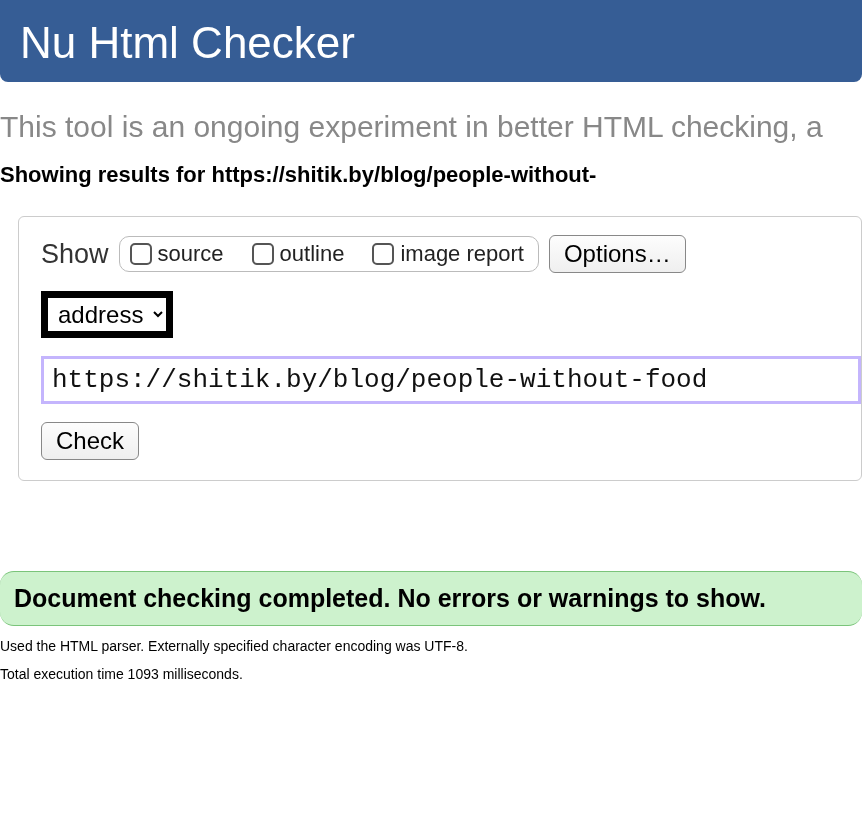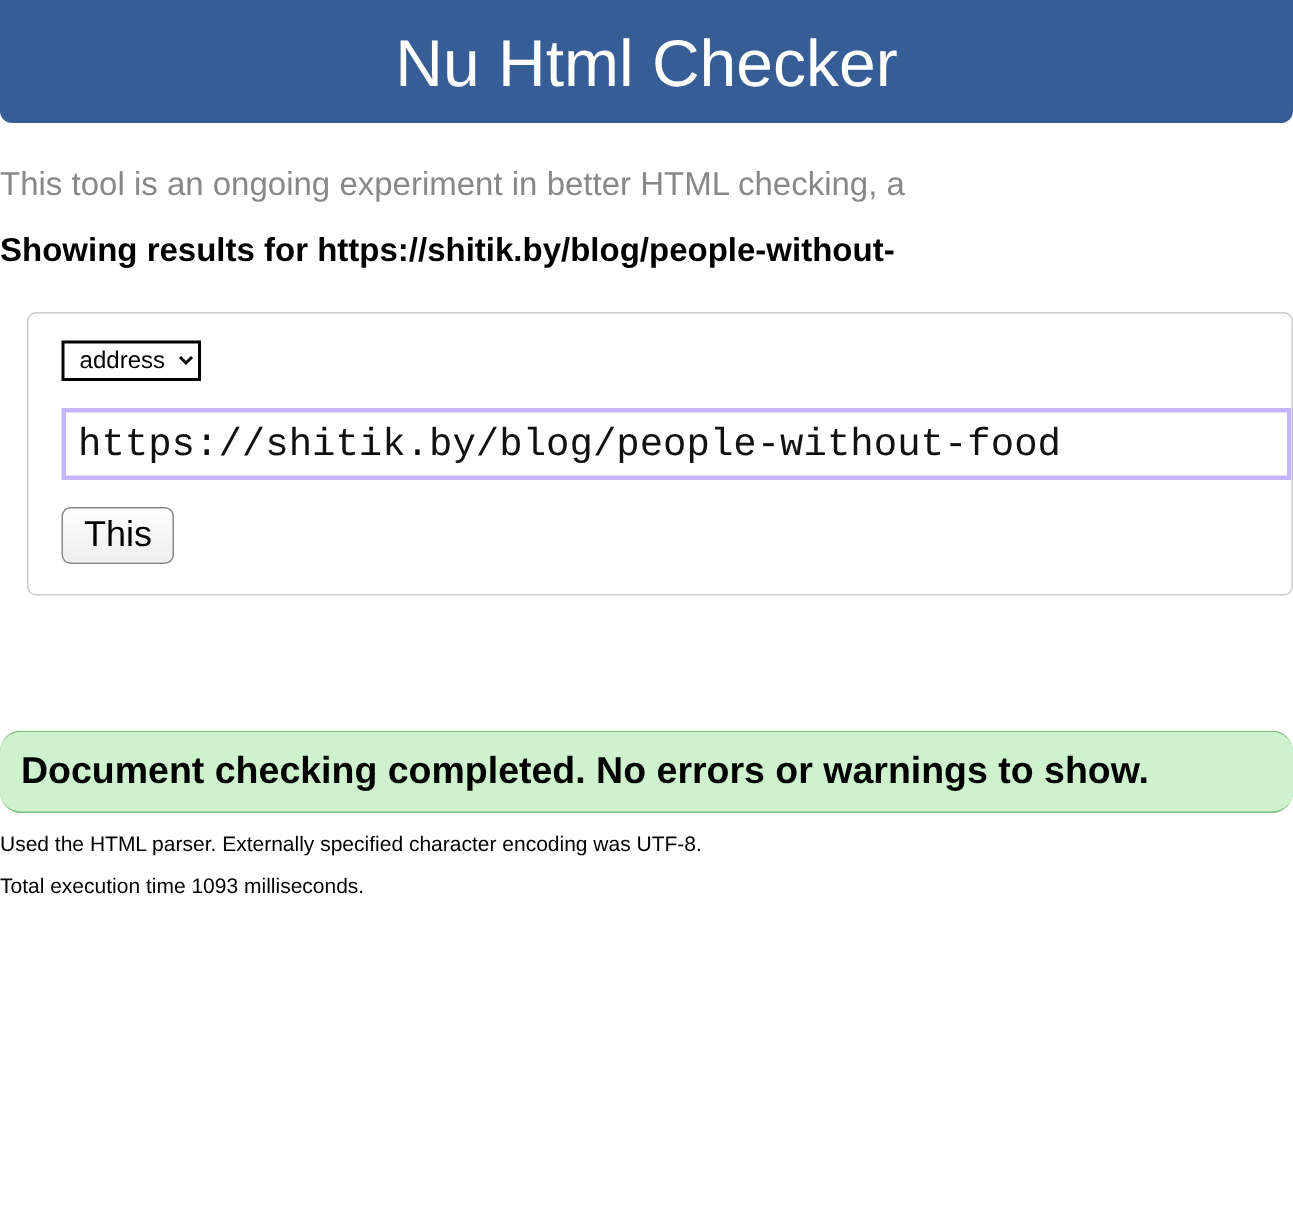--- a/index.html
+++ b/index.html
@@ -13,30 +13,29 @@
       color: #000;
       width: 862px;
       overflow: hidden;
     }
     .header {
       background: #365d95;
       color: #fff;
       padding: 18px 20px 14px 20px;
       border-bottom-left-radius: 8px;
       border-bottom-right-radius: 8px;
-      text-align: center;
     }
     .header h1 {
       margin: 0;
       font-size: 44px;
       font-weight: normal;
     }
     .intro {
       color: #888;
-      font-size: 22px;
+      font-size: 30px;
       margin: 28px 0 18px 0;
       white-space: nowrap;
       padding: 0;
     }
     .results-heading {
       font-size: 22px;
       font-weight: bold;
       margin: 0 0 28px 0;
       white-space: nowrap;
     }
@@ -94,26 +93,25 @@
     }
     .options-btn {
       font-size: 24px;
       padding: 4px 14px;
       border: 1px solid #888;
       border-radius: 6px;
       background: linear-gradient(#fdfdfd, #efefef);
       cursor: pointer;
     }
     .checkby-select {
-      font-size: 16px;
+      font-size: 24px;
       padding: 2px 6px;
-      border: 2px solid #000000;
+      border: 7px solid #000000;
       font-family: inherit;
       background: #fff;
-      text-align: right;
     }
     .url-input {
       width: 100%;
       font-family: "Courier New", monospace;
       font-size: 26px;
       padding: 6px 8px;
       border: 3px solid #c4b5fd;
       outline: none;
       color: #111;
     }
@@ -147,32 +145,50 @@
 <div class="header">
   <h1>Nu Html Checker</h1>
 </div>
 
 <p class="intro">This tool is an ongoing experiment in better HTML checking, a</p>
 
 <h2 class="results-heading">Showing results for https://shitik.by/blog/people-without-</h2>
 
 <fieldset class="checker-input">
 
+  <div class="row">
+    <span class="show-label">Show</span>
+    <span class="checkbox-group">
+      <label class="checkbox-item">
+        <span class="fake-checkbox"></span>
+        <span class="cb-label">source</span>
+      </label>
+      <label class="checkbox-item">
+        <span class="fake-checkbox"></span>
+        <span class="cb-label">outline</span>
+      </label>
+      <label class="checkbox-item">
+        <span class="fake-checkbox"></span>
+        <span class="cb-label">image report</span>
+      </label>
+    </span>
+    <button class="options-btn">Options…</button>
+  </div>
 
   <div class="row">
     <select class="checkby-select">
       <option>address</option>
     </select>
   </div>
 
   <div class="row">
     <input type="text" class="url-input" value="https://shitik.by/blog/people-without-food" style="">
   </div>
 
   <div class="row">
-    <button class="check-btn">This</button>
+    <button class="check-btn">Check</button>
   </div>
 </fieldset>
 
 <div class="success-banner">Document checking completed. No errors or warnings to show.</div>
 
 <p class="footer-line">Used the HTML parser. Externally specified character encoding was UTF-8.</p>
 <p class="footer-line">Total execution time 1093 milliseconds.</p>
 
 </body></html>

